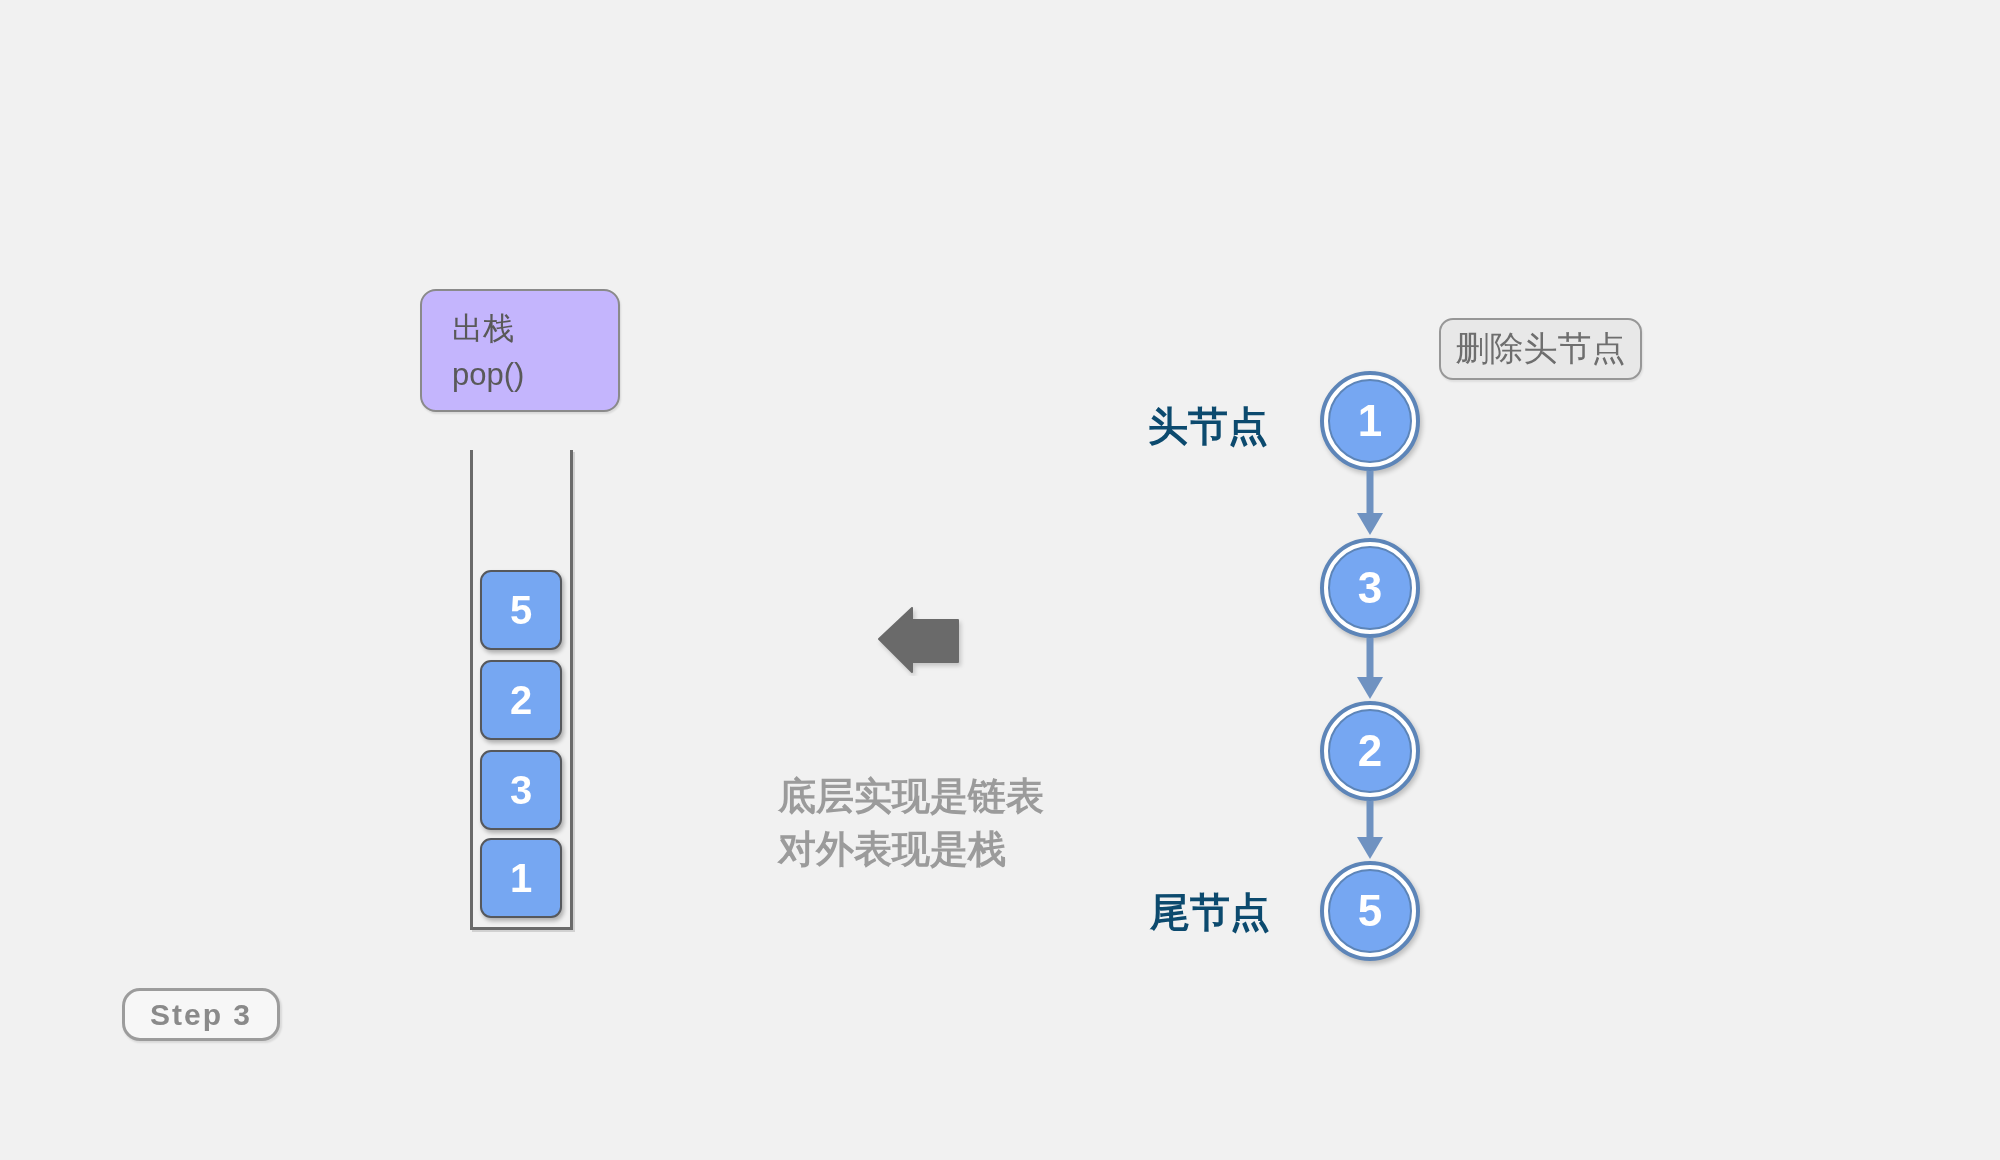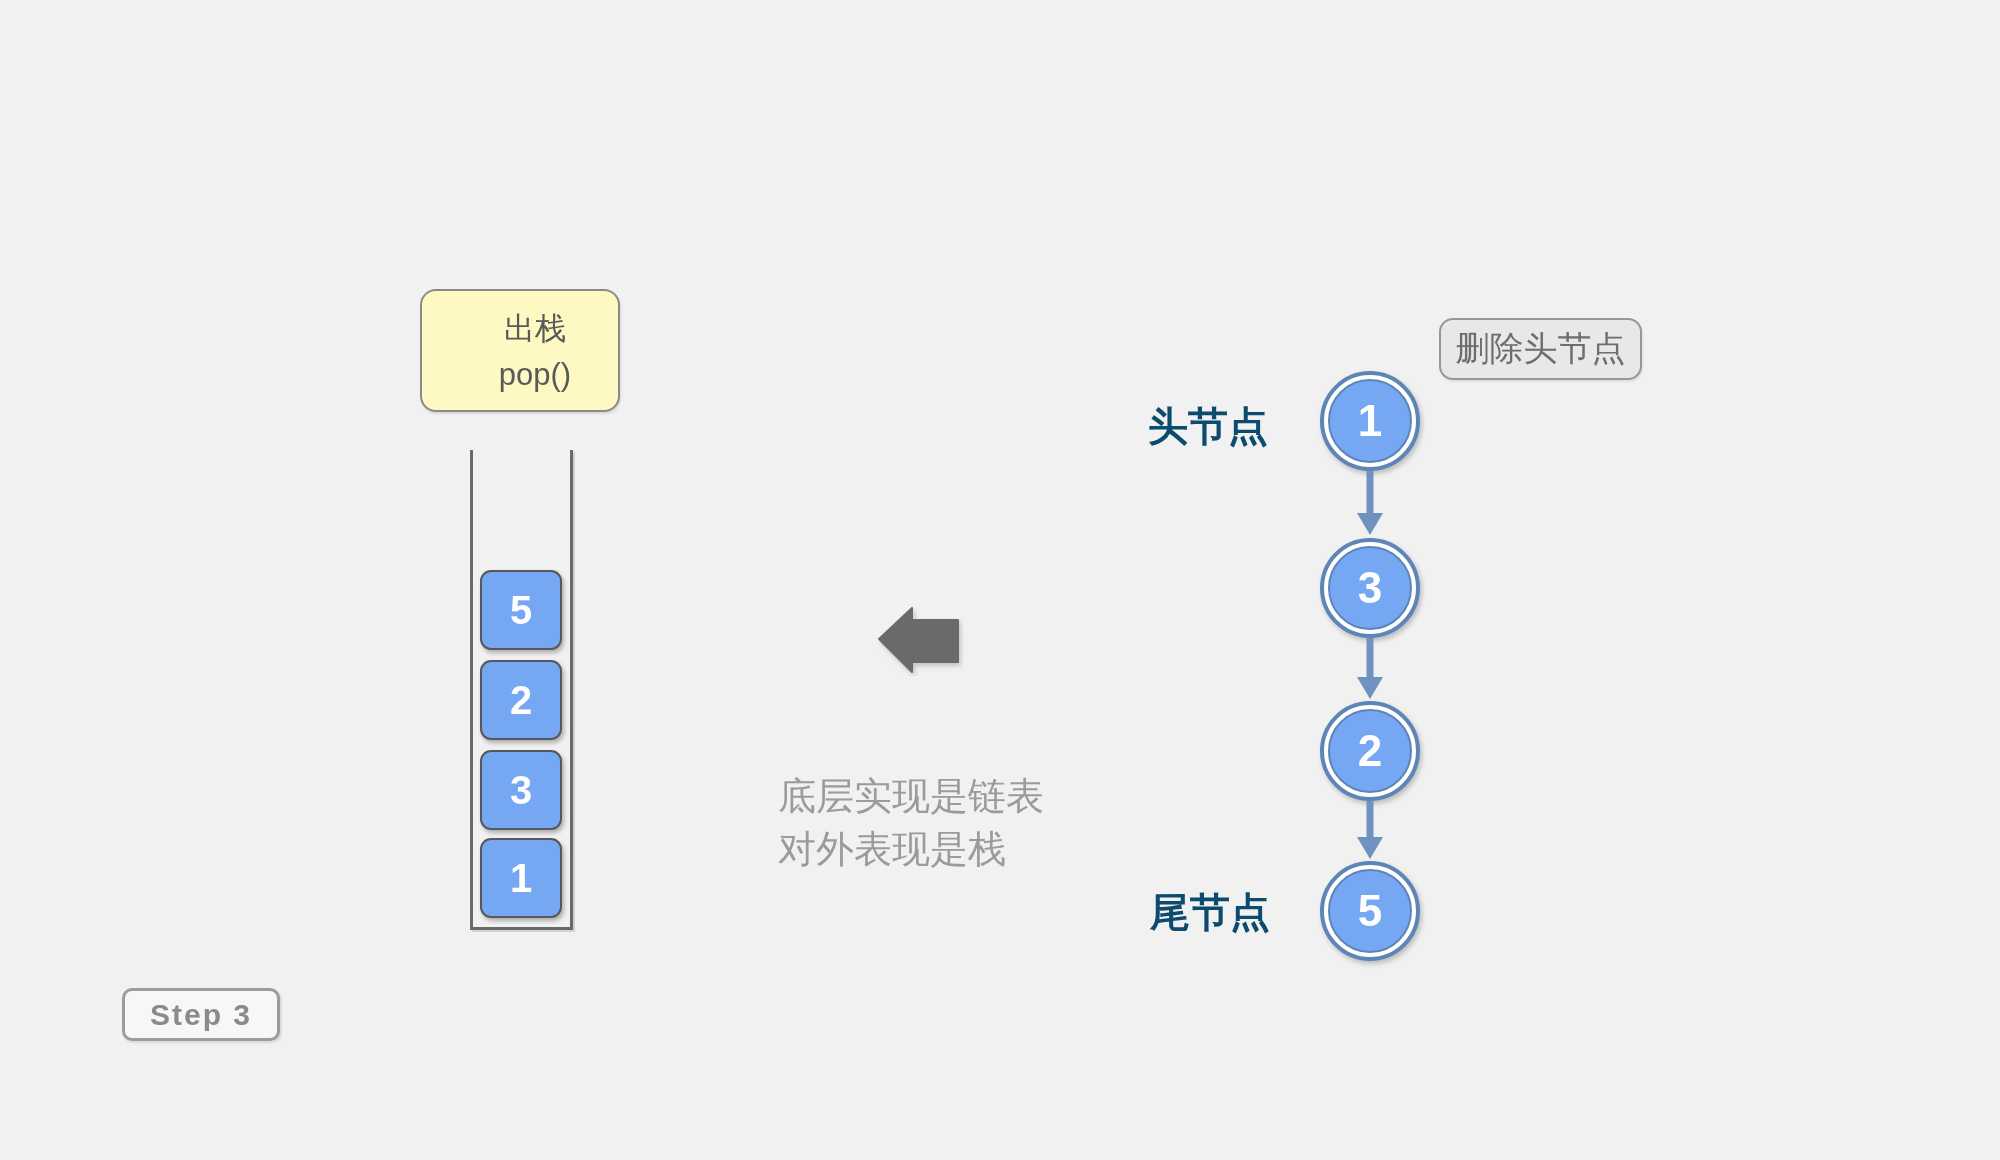--- a/index.html
+++ b/index.html
@@ -8,28 +8,27 @@
     position: relative;
     background: #f1f1f1;
     font-family: "Liberation Sans", "DejaVu Sans", sans-serif;
     overflow: hidden;
   }
   .abs { position: absolute; }
 
   
   .pop-box {
     left: 420px; top: 289px; width: 200px; height: 123px;
-    background: #fef9c3;
+    background: #c4b5fd;
     border: 2px solid #8a8a8a;
     border-radius: 16px;
     padding: 15px 0 0 30px;
     font-size: 31px; line-height: 46px;
     color: #595959;
     box-shadow: 1px 2px 2px rgba(0,0,0,0.10);
-    text-align: center;
   }
 
   
   .stack-container {
     left: 470px; top: 450px; width: 103px; height: 480px;
     border-left: 3px solid #6a6a6a;
     border-right: 3px solid #6a6a6a;
     border-bottom: 3px solid #6a6a6a;
     box-shadow: 2px 2px 0 rgba(0,0,0,0.13);
   }
@@ -40,21 +39,21 @@
     border-radius: 11px;
     display: flex; align-items: center; justify-content: center;
     color: #ffffff; font-size: 40px; font-weight: bold;
     box-shadow: 2px 3px 4px rgba(0,0,0,0.28);
   }
 
   
   .block-arrow-svg { left: 876px; top: 604px; }
   .caption {
     left: 778px; top: 770px;
-    font-size: 38px; font-weight: normal; line-height: 53px;
+    font-size: 38px; font-weight: bold; line-height: 53px;
     color: #9b9b9b;
     white-space: nowrap;
   }
 
   
   .delete-box {
     left: 1439px; top: 318px; width: 203px; height: 62px;
     background: #e8e8e8;
     border: 2px solid #979797;
     border-radius: 14px;
@@ -156,18 +155,18 @@
     <line x1="30" y1="178" x2="30" y2="218" stroke="#6f92c1" stroke-width="7"></line>
     <polygon points="17,217 43,217 30,239" fill="#6f92c1"></polygon>
   </g>
   <g>
     <line x1="30" y1="341" x2="30" y2="378" stroke="#6f92c1" stroke-width="7"></line>
     <polygon points="17,377 43,377 30,399" fill="#6f92c1"></polygon>
   </g>
 </svg>
 
 <div class="abs" style="left:122px; top:988px; width:158px; height:53px;
-     border:3px solid #9c9c9c; border-radius:10px; background:#f7f7f7;
+     border:3px solid #9c9c9c; border-radius:18px; background:#f7f7f7;
      display:flex; align-items:center; justify-content:center;
      font-size:30px; font-weight:bold; color:#8a8a8a; letter-spacing:2px;
      box-shadow:1.5px 2px 2px rgba(0,0,0,0.10);">
   <span>Step 3</span>
 </div>
 
 </body></html>

